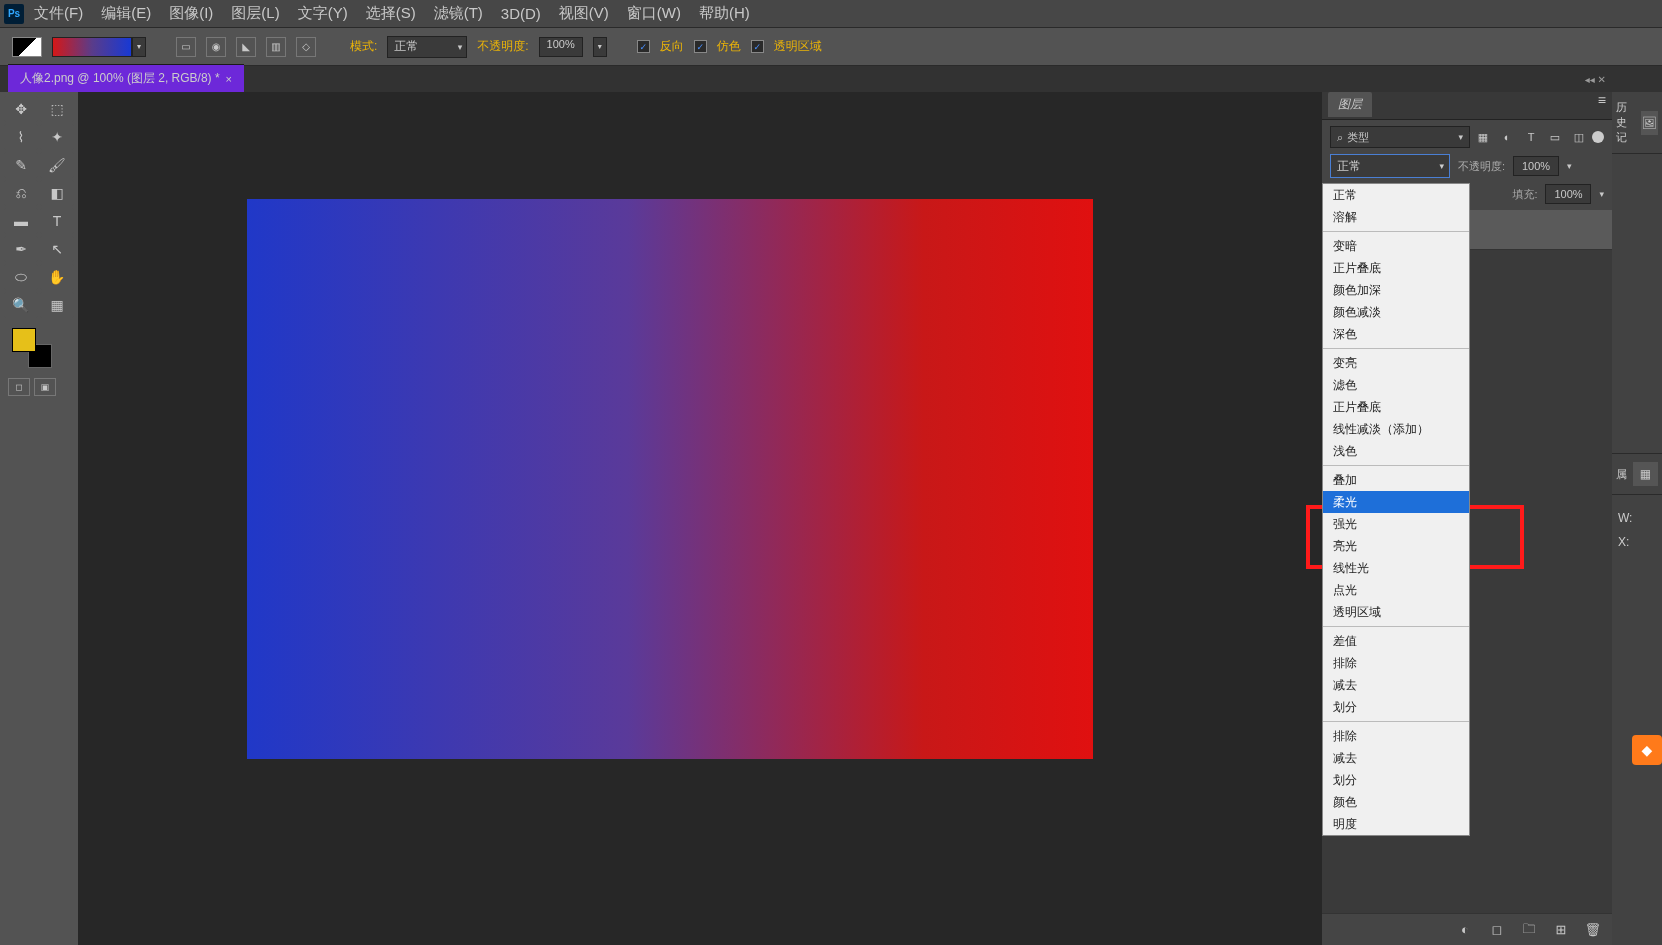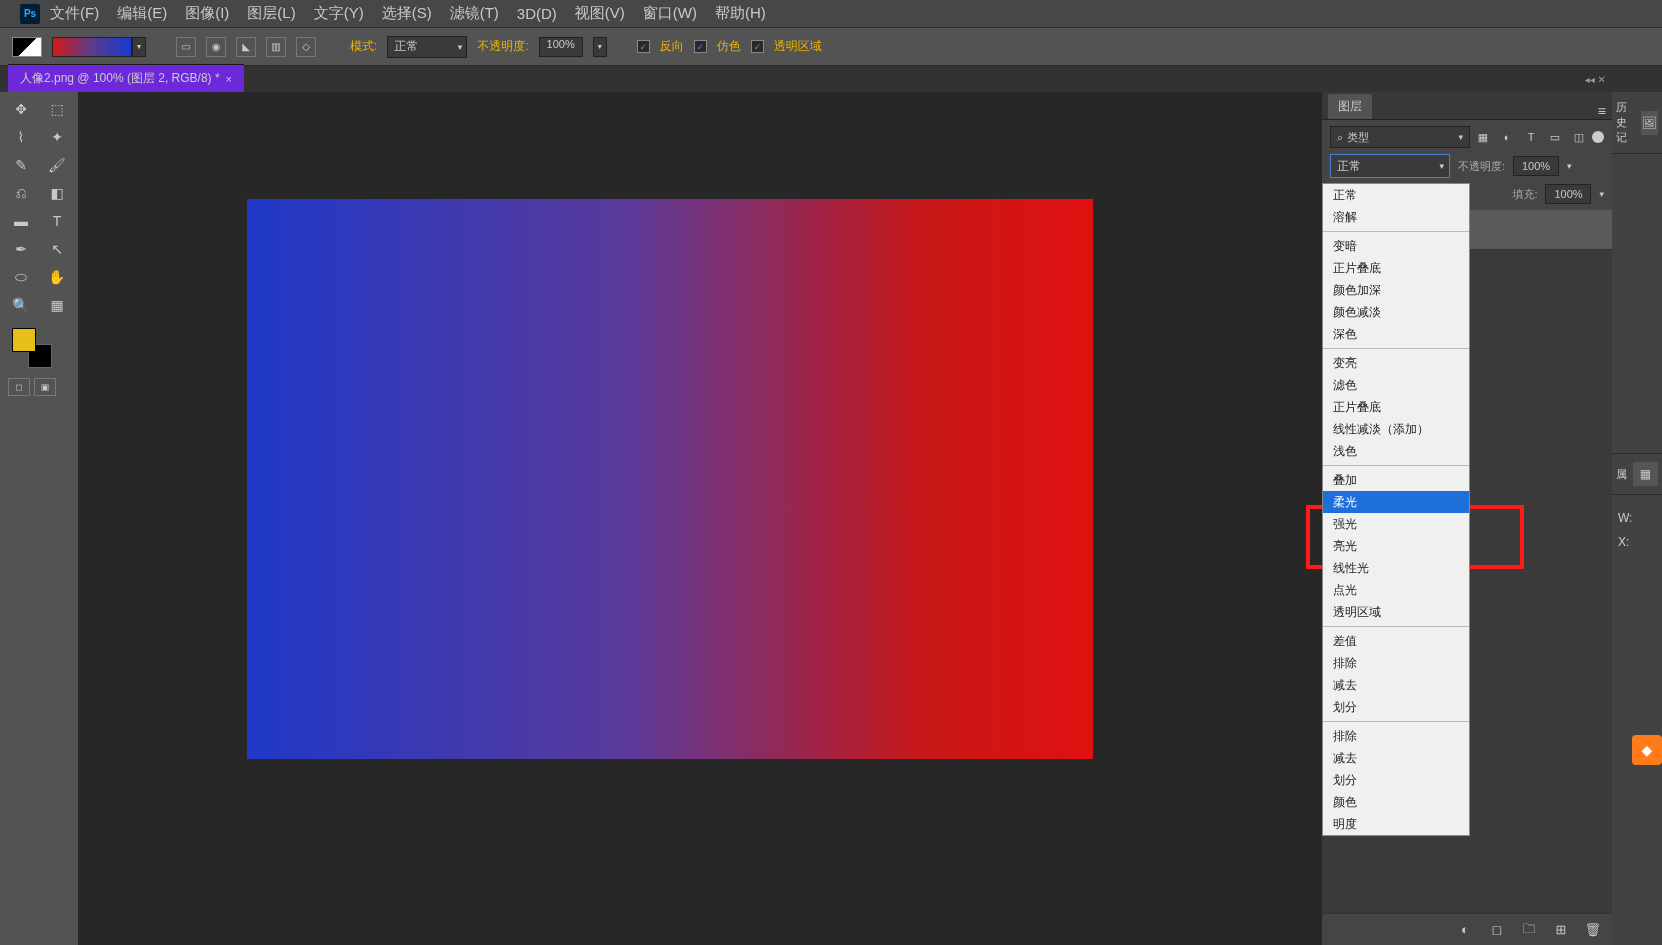--- a/index.html
+++ b/index.html
@@ -1,19 +1,19 @@
 <!DOCTYPE html>
 <html><head>
 <meta charset="utf-8">
 <style>
 * { margin: 0; padding: 0; box-sizing: border-box; font-family: "Microsoft YaHei", sans-serif; }
 body { background: #323232; color: #c8c8c8; font-size: 12px; overflow: hidden; width: 1662px; height: 945px; position: relative; }
 
 
-.menubar { height: 28px; background: #474747; display: flex; align-items: center; padding-left: 20px; gap: 2px; border-bottom: 1px solid #2a2a2a; }
+.menubar { height: 28px; background: #474747; display: flex; align-items: center; padding-left: 4px; gap: 2px; border-bottom: 1px solid #2a2a2a; }
 .ps-logo { width: 20px; height: 20px; background: #001e36; color: #31a8ff; font-size: 10px; font-weight: bold; display: flex; align-items: center; justify-content: center; border-radius: 2px; }
 .menu-item { padding: 4px 8px; cursor: pointer; font-size: 15px; }
 
 
 .optionsbar { height: 38px; background: #535353; display: flex; align-items: center; padding: 0 12px; gap: 10px; border-bottom: 1px solid #2a2a2a; }
 .swatch-box { width: 30px; height: 20px; border: 1px solid #888; display: inline-block; }
 .gradient-preview { width: 80px; height: 20px; background: linear-gradient(90deg, #d41818, #5a3c8a, #1839d4); border: 1px solid #222; cursor: pointer; }
 .dd-arrow { width: 14px; height: 20px; background: #3a3a3a; border: 1px solid #222; display:flex; align-items:center; justify-content:center; font-size:8px; }
 .opt-icon { width: 20px; height: 20px; border: 1px solid #777; display: flex; align-items:center; justify-content:center; font-size:10px; }
 .opt-label { font-size: 12px; color: #eab308; }
@@ -39,21 +39,21 @@
 .bg-color { width: 24px; height: 24px; background: #000; border: 1px solid #666; position: absolute; bottom: 0; right: 0; }
 .mini-row { display:flex; gap:4px; margin-top:8px; padding-left:4px; }
 .mini { width:22px; height:18px; border:1px solid #777; font-size:9px; display:flex; align-items:center; justify-content:center; }
 
 
 .canvas-area { flex: 1; background: #272727; display: flex; align-items: center; justify-content: center; position: relative; }
 .canvas { width: 846px; height: 560px; background: linear-gradient(90deg, #2038c8 0%, #5a3a9a 45%, #c81818 80%, #e01010 100%); margin-top:-80px; margin-left:-60px; }
 
 
 .right-rail { width: 290px; display:flex; flex-direction:column; position: relative; }
-.panel-tabs { height: 28px; background: #383838; display:flex; align-items:flex-end; padding: 0 6px; border-bottom:1px solid #222; }
+.panel-tabs { height: 28px; background: #383838; display:flex; align-items:flex-start; padding: 0 6px; border-bottom:1px solid #222;font-style:italic; }
 .panel-tab { background: #535353; padding: 4px 10px; font-size:12px; border-radius:2px 2px 0 0; }
 .panel-menu { margin-left: auto; font-size:14px; cursor:pointer; }
 .panel-close { position:absolute; top:-18px; right:6px; display:flex; gap:4px; font-size:10px; color:#999; }
 .layers-panel { background: #454545; flex:1; display:flex; flex-direction:column; position:relative; }
 .layers-top { padding: 6px 8px; display:flex; flex-direction:column; gap:6px; }
 .search-row { display:flex; gap:4px; align-items:center; }
 .search-box { flex:1; height:22px; background:#3a3a3a; border:1px solid #222; display:flex; align-items:center; padding:0 6px; font-size:11px; gap:4px; }
 .filter-icons { display:flex; gap:6px; }
 .fi { width:18px; height:18px; display:flex; align-items:center; justify-content:center; font-size:11px; border:1px solid transparent; }
 .toggle-dot { width:12px; height:12px; background:#ccc; border-radius:50%; }

